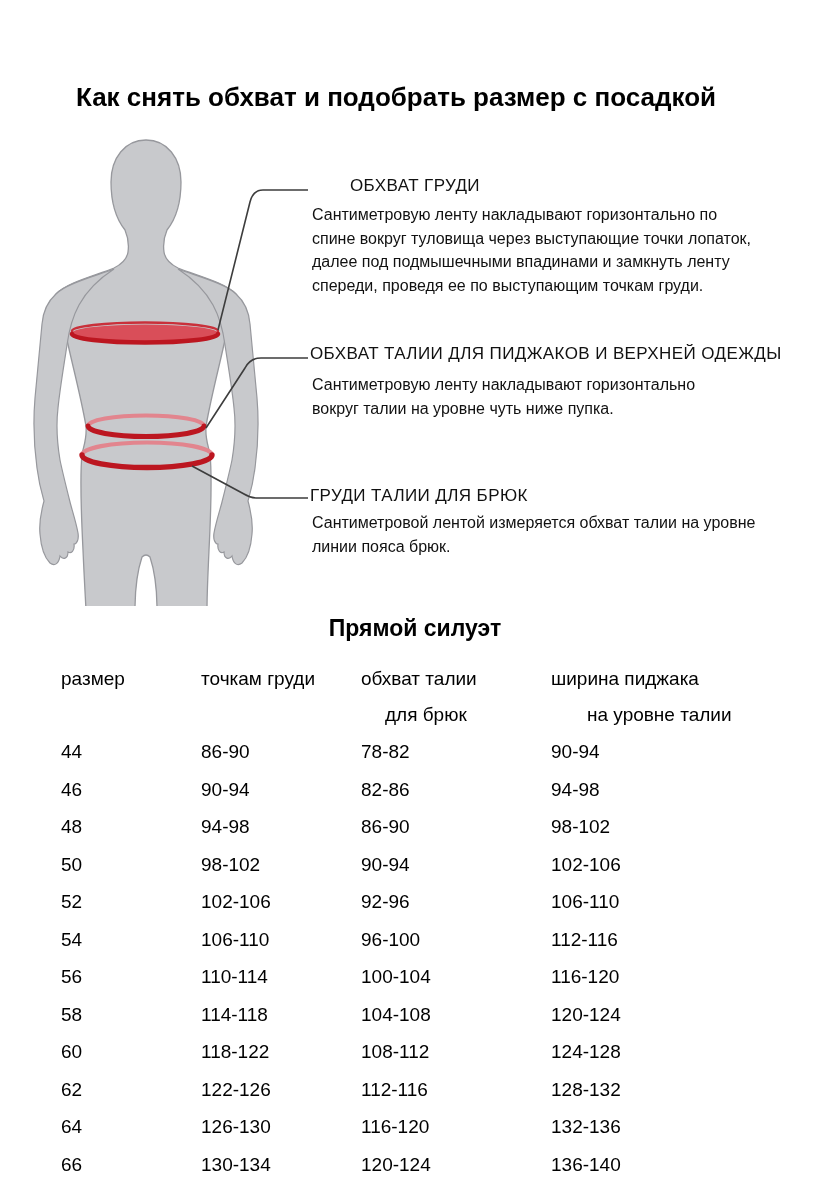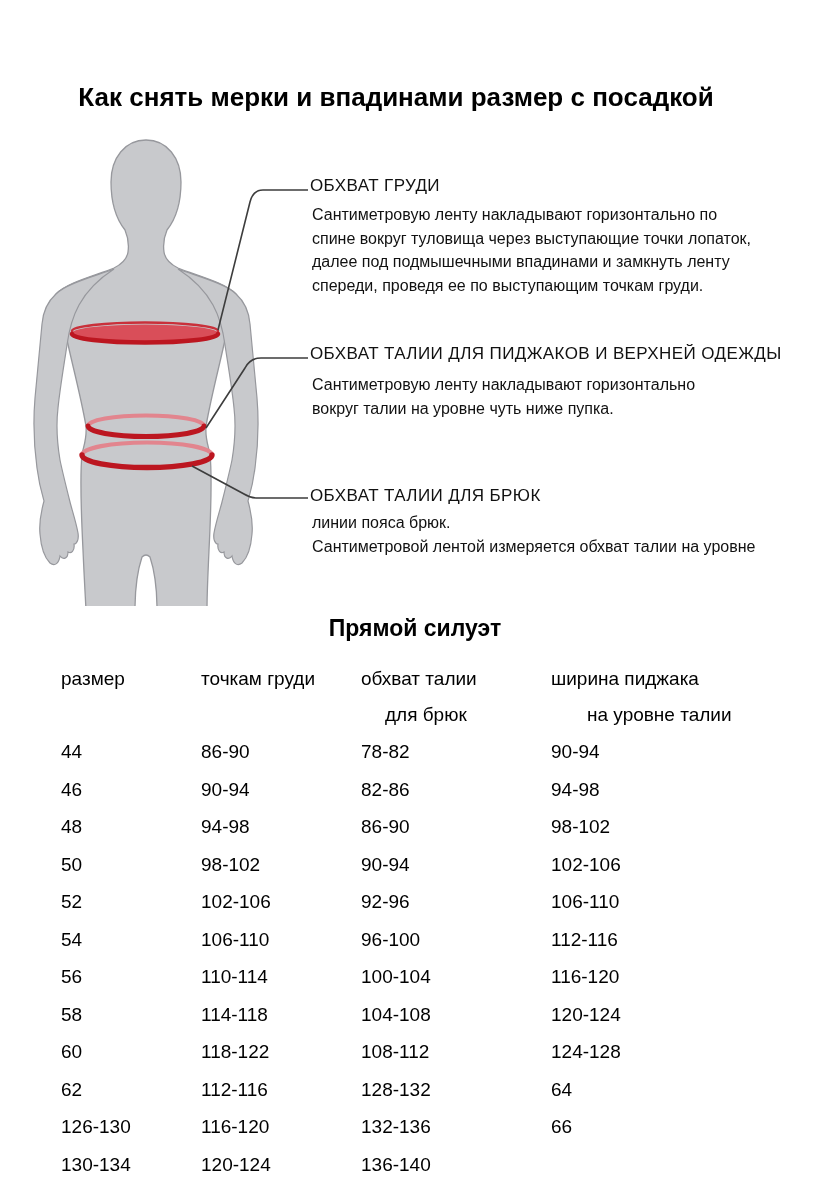--- a/index.html
+++ b/index.html
@@ -34,21 +34,21 @@
     font-size:19px;line-height:22px;color:#000;
   }
   .grid-rows{top:733px;grid-auto-rows:37.55px;}
   .grid-rows .cell{line-height:37.55px;}
   .hdr1{top:668px;}
   .hdr2{top:704px;gap:12px;}
 </style>
 </head>
 <body>
 
-<div class="abs page-title">Как снять мерки и впадинами размер с посадкой</div>
+<div class="abs page-title">Как снять обхват и подобрать размер с посадкой</div>
 
 <svg class="abs figure-svg" width="310" height="476" viewBox="0 0 310 476" aria-hidden="true">
 
   <path d="M146,10
        C167,10 181,28 181,52
        C181,73 175,90 167,100
        C164,107 163,115 164,122
        C165,129 170,134 178,138
        C198,146 226,153 236,164
        C240,169 243,175 244,183
@@ -126,38 +126,38 @@
   <g>
     <path d="M82,325 A65,12.5 0 0 1 212,325" fill="none" stroke="#e2858e" stroke-width="4.2" stroke-linecap="round"></path>
     <path d="M82,325 A65,12.5 0 0 0 212,325" fill="none" stroke="#bc1620" stroke-width="5.4" stroke-linecap="round"></path>
   </g>
 
   <path d="M218,200 L250,72 Q253,60 263,60 L308,60" fill="none" stroke="#3d3d3d" stroke-width="1.6"></path>
   <path d="M206,298 L245,238 Q250,228 261,228 L308,228" fill="none" stroke="#3d3d3d" stroke-width="1.6"></path>
   <path d="M192,336 L244,364 Q250,368 258,368 L308,368" fill="none" stroke="#3d3d3d" stroke-width="1.6"></path>
 </svg>
 
-<div class="abs measure-block measure-heading" style="top:175px;">ОБХВАТ ГРУДИ</div>
+<div class="abs measure-block measure-heading" style="top:175px;margin-left:40px;">ОБХВАТ ГРУДИ</div>
 <div class="abs desc-indent measure-desc" style="top:203px;">
   <div>Сантиметровую ленту накладывают горизонтально по</div>
   <div>спине вокруг туловища через выступающие точки лопаток,</div>
   <div>далее под подмышечными впадинами и замкнуть ленту</div>
   <div>спереди, проведя ее по выступающим точкам груди.</div>
 </div>
 
 <div class="abs measure-block measure-heading" style="top:343px;">ОБХВАТ ТАЛИИ ДЛЯ ПИДЖАКОВ И ВЕРХНЕЙ ОДЕЖДЫ</div>
 <div class="abs desc-indent measure-desc" style="top:373px;">
   <div>Сантиметровую ленту накладывают горизонтально</div>
   <div>вокруг талии на уровне чуть ниже пупка.</div>
 </div>
 
-<div class="abs measure-block measure-heading" style="top:485px;">ОБХВАТ ТАЛИИ ДЛЯ БРЮК</div>
+<div class="abs measure-block measure-heading" style="top:485px;">ГРУДИ ТАЛИИ ДЛЯ БРЮК</div>
 <div class="abs desc-indent measure-desc" style="top:511px;">
+  <div>Сантиметровой лентой измеряется обхват талии на уровне</div>
   <div>линии пояса брюк.</div>
-  <div>Сантиметровой лентой измеряется обхват талии на уровне</div>
 </div>
 
 <div class="abs table-title">Прямой силуэт</div>
 
 <div class="abs size-grid hdr1" id="hdrRow1">
     <div class="cell">размер</div>
     <div class="cell">точкам груди</div>
     <div class="cell">обхват талии</div>
     <div class="cell">ширина пиджака</div>
   </div>
@@ -198,20 +198,21 @@
     <div class="cell">116-120</div>
     <div class="cell">58</div>
     <div class="cell">114-118</div>
     <div class="cell">104-108</div>
     <div class="cell">120-124</div>
     <div class="cell">60</div>
     <div class="cell">118-122</div>
     <div class="cell">108-112</div>
     <div class="cell">124-128</div>
     <div class="cell">62</div>
+    <div class="cell">122-126</div>
     <div class="cell">112-116</div>
     <div class="cell">128-132</div>
     <div class="cell">64</div>
     <div class="cell">126-130</div>
     <div class="cell">116-120</div>
     <div class="cell">132-136</div>
     <div class="cell">66</div>
     <div class="cell">130-134</div>
     <div class="cell">120-124</div>
     <div class="cell">136-140</div>

